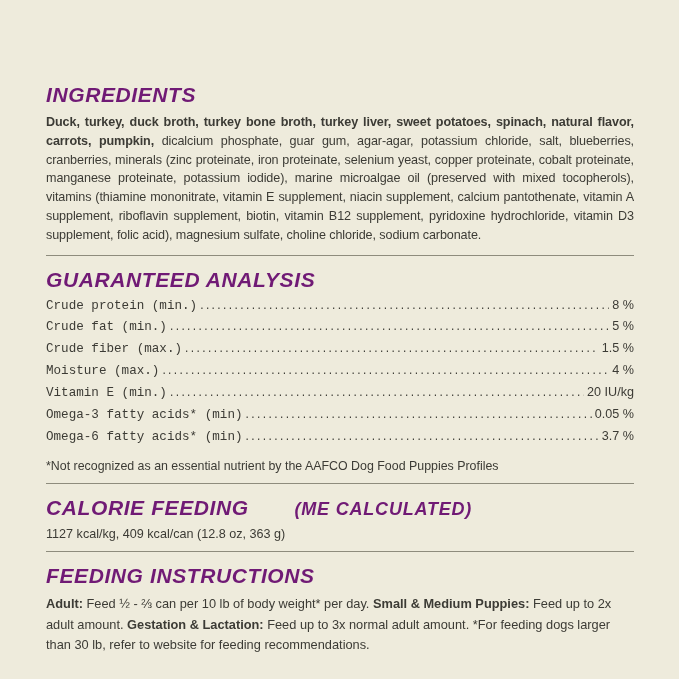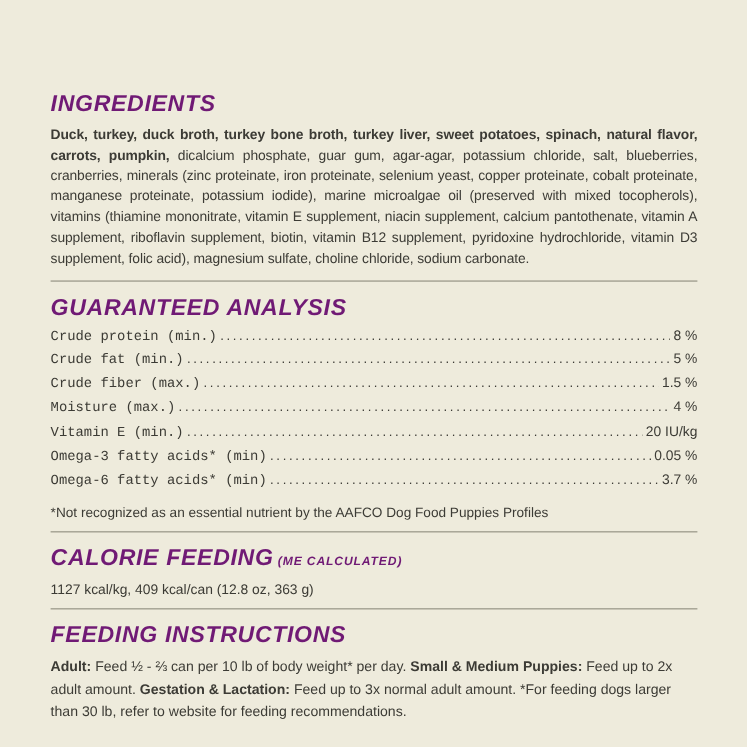--- a/index.html
+++ b/index.html
@@ -17,23 +17,24 @@
   .section-heading {
     font-weight: bold;
     color: #701a75;
     font-size: 21px;
     line-height: 22px;
     letter-spacing: 0.6px;
     margin: 0 0 7px 0;
     font-style: italic;
   }
   .heading-suffix {
-    font-size: 11px;
+    font-size: 18px;
     letter-spacing: 0.8px;
     font-weight: bold;
+    margin-left: 40px;
   }
   .ing-text {
     font-size: 12.6px;
     line-height: 18.8px;
     text-align: justify;
     margin: 0;
     letter-spacing: -0.1px;
   }
   .bold { font-weight: bold; }
   hr.divider {

